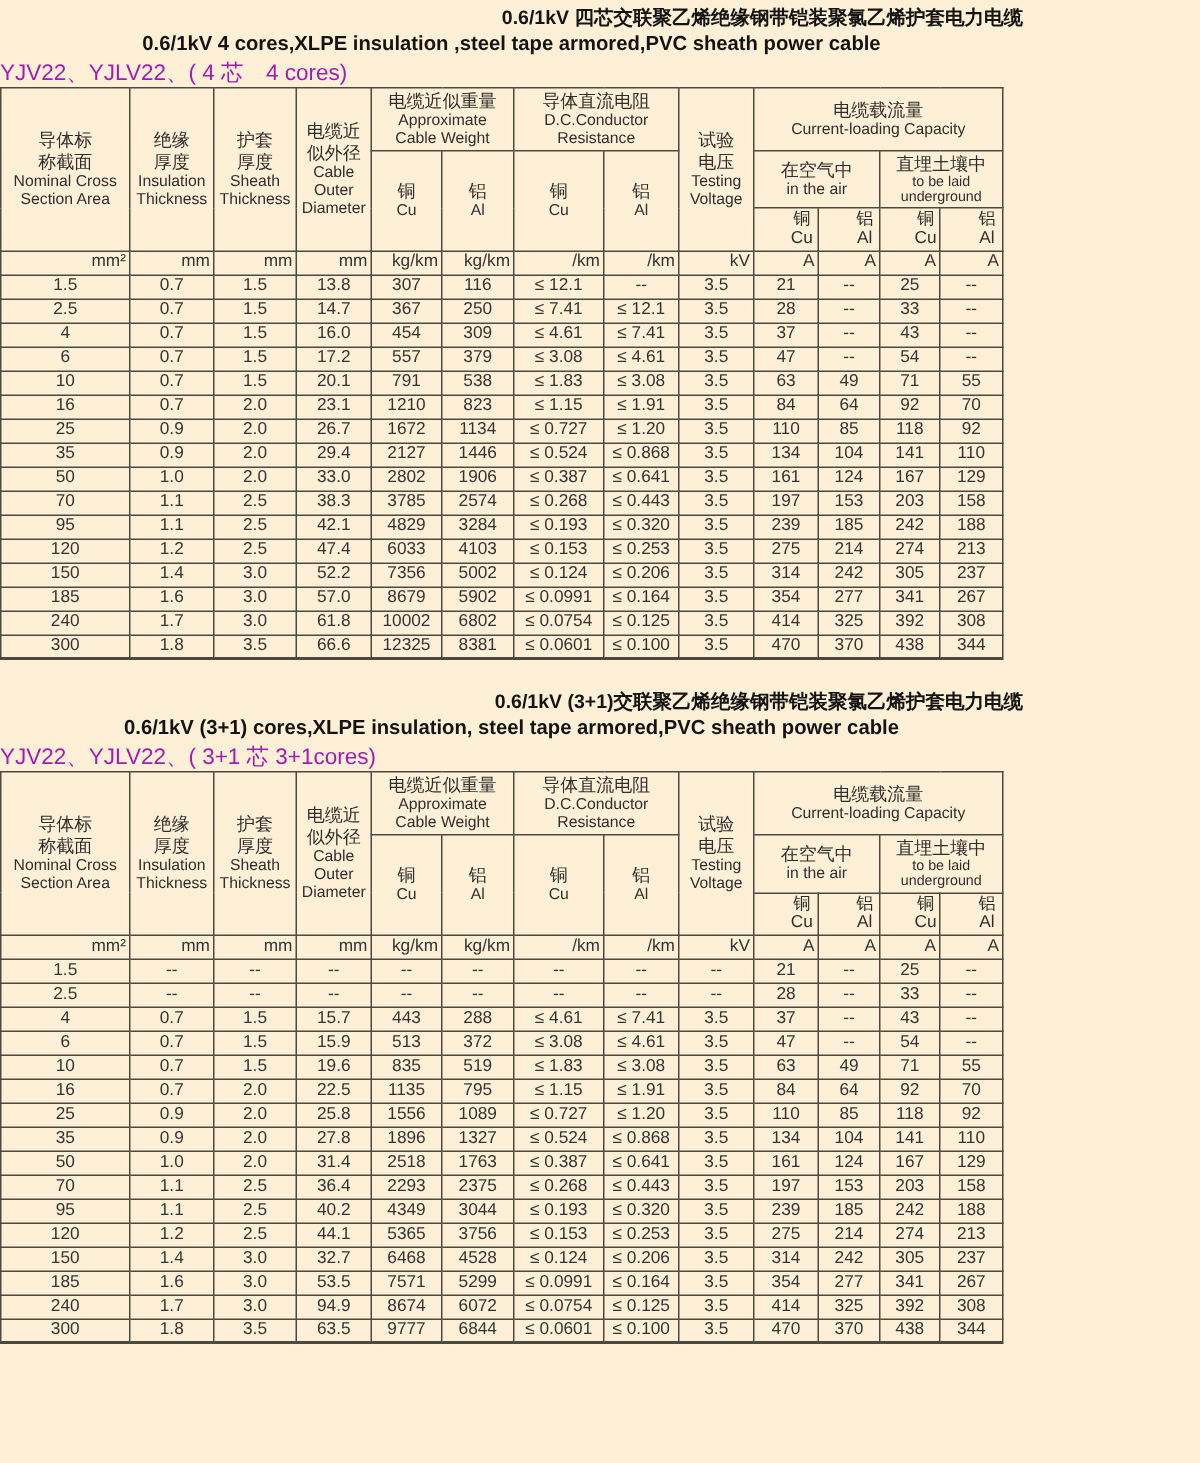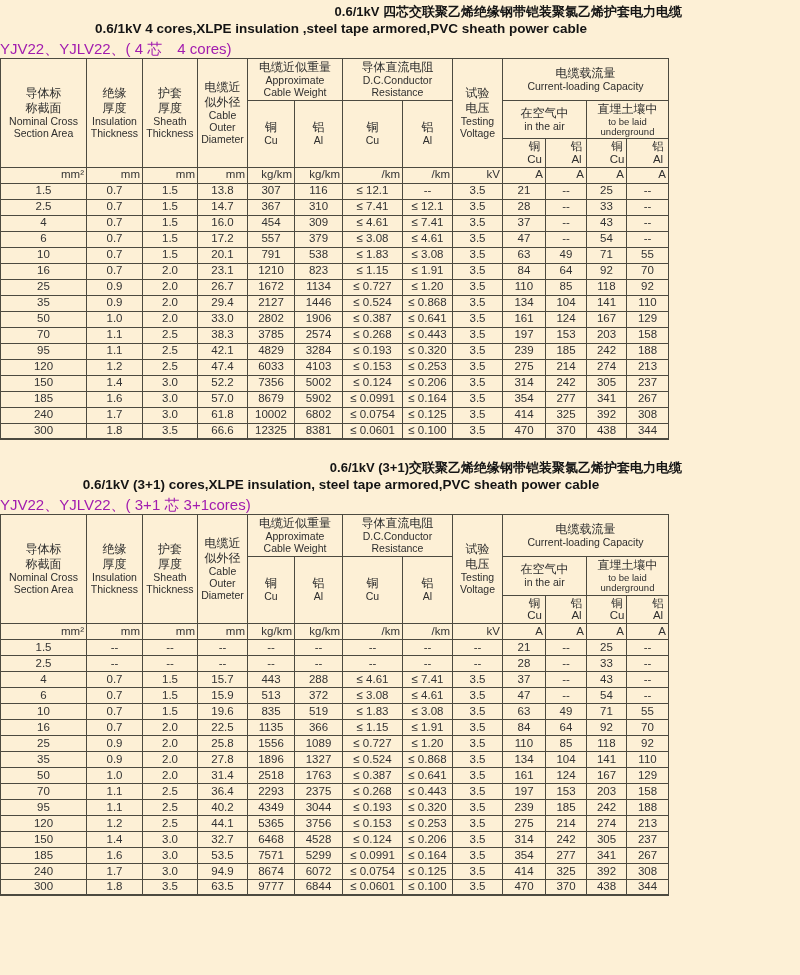--- a/index.html
+++ b/index.html
@@ -187,21 +187,21 @@
             <td>--</td>
             <td>25</td>
             <td>--</td>
           </tr>
           <tr>
             <td>2.5</td>
             <td>0.7</td>
             <td>1.5</td>
             <td>14.7</td>
             <td>367</td>
-            <td>310</td>
+            <td>250</td>
             <td>≤ 7.41</td>
             <td>≤ 12.1</td>
             <td>3.5</td>
             <td>28</td>
             <td>--</td>
             <td>33</td>
             <td>--</td>
           </tr>
           <tr>
             <td>4</td>
@@ -610,21 +610,21 @@
             <td>49</td>
             <td>71</td>
             <td>55</td>
           </tr>
           <tr>
             <td>16</td>
             <td>0.7</td>
             <td>2.0</td>
             <td>22.5</td>
             <td>1135</td>
-            <td>366</td>
+            <td>795</td>
             <td>≤ 1.15</td>
             <td>≤ 1.91</td>
             <td>3.5</td>
             <td>84</td>
             <td>64</td>
             <td>92</td>
             <td>70</td>
           </tr>
           <tr>
             <td>25</td>

